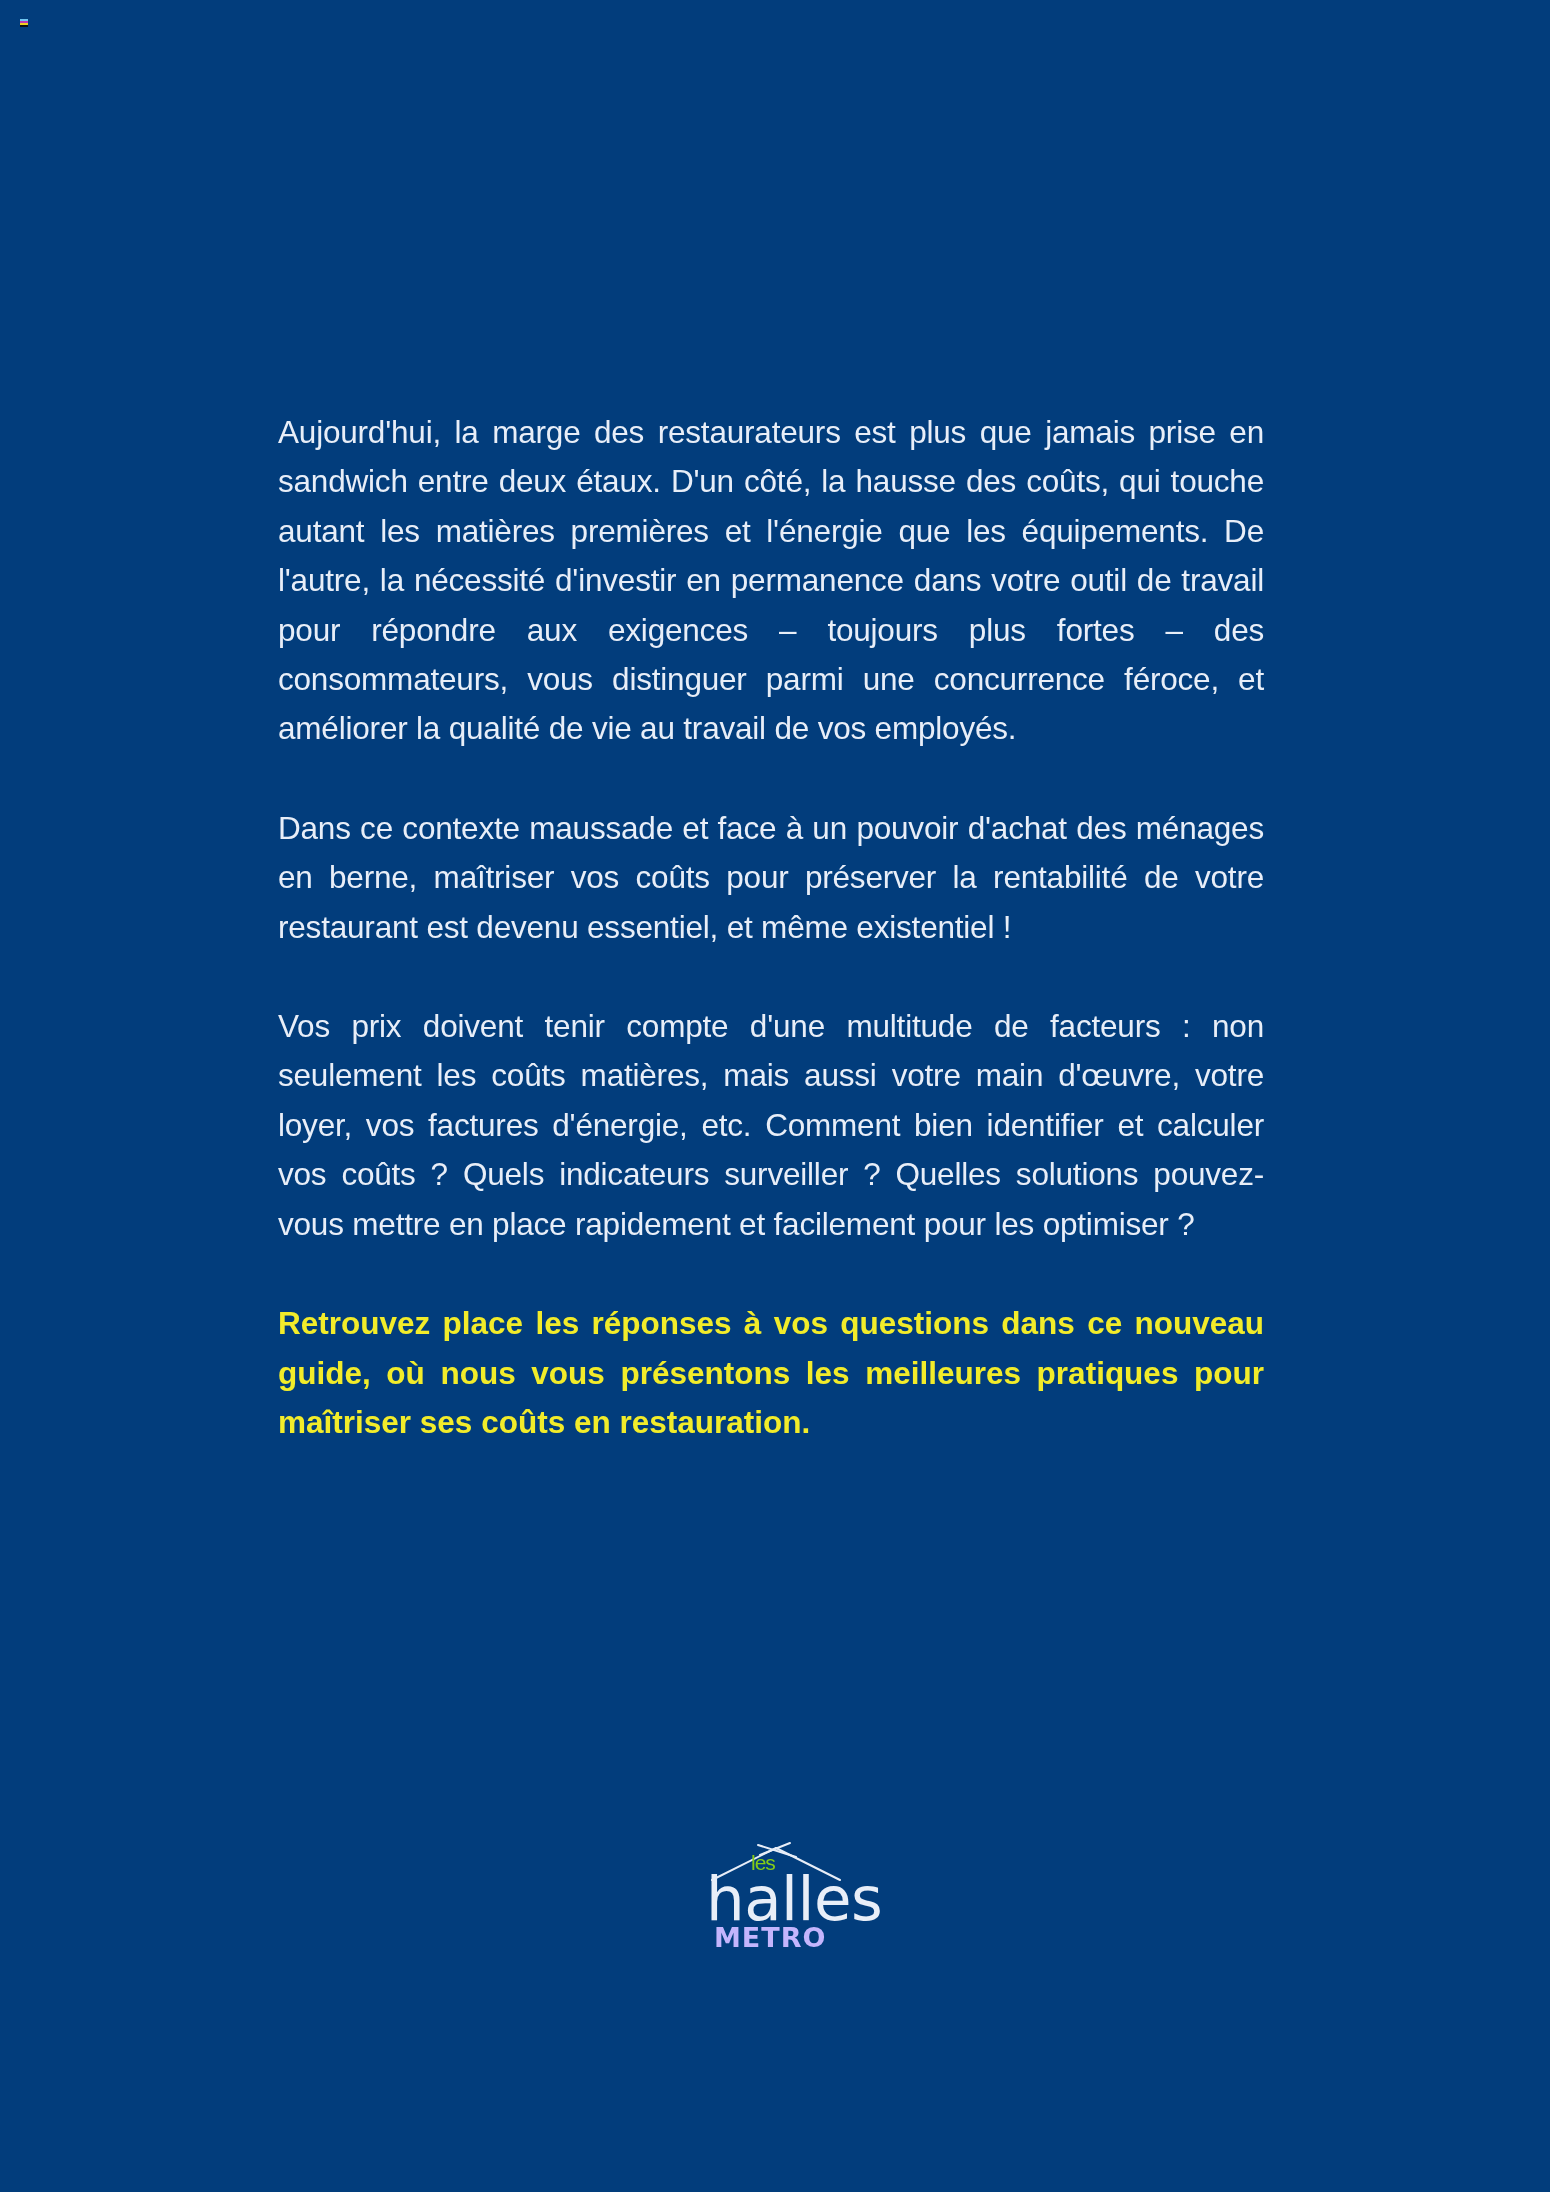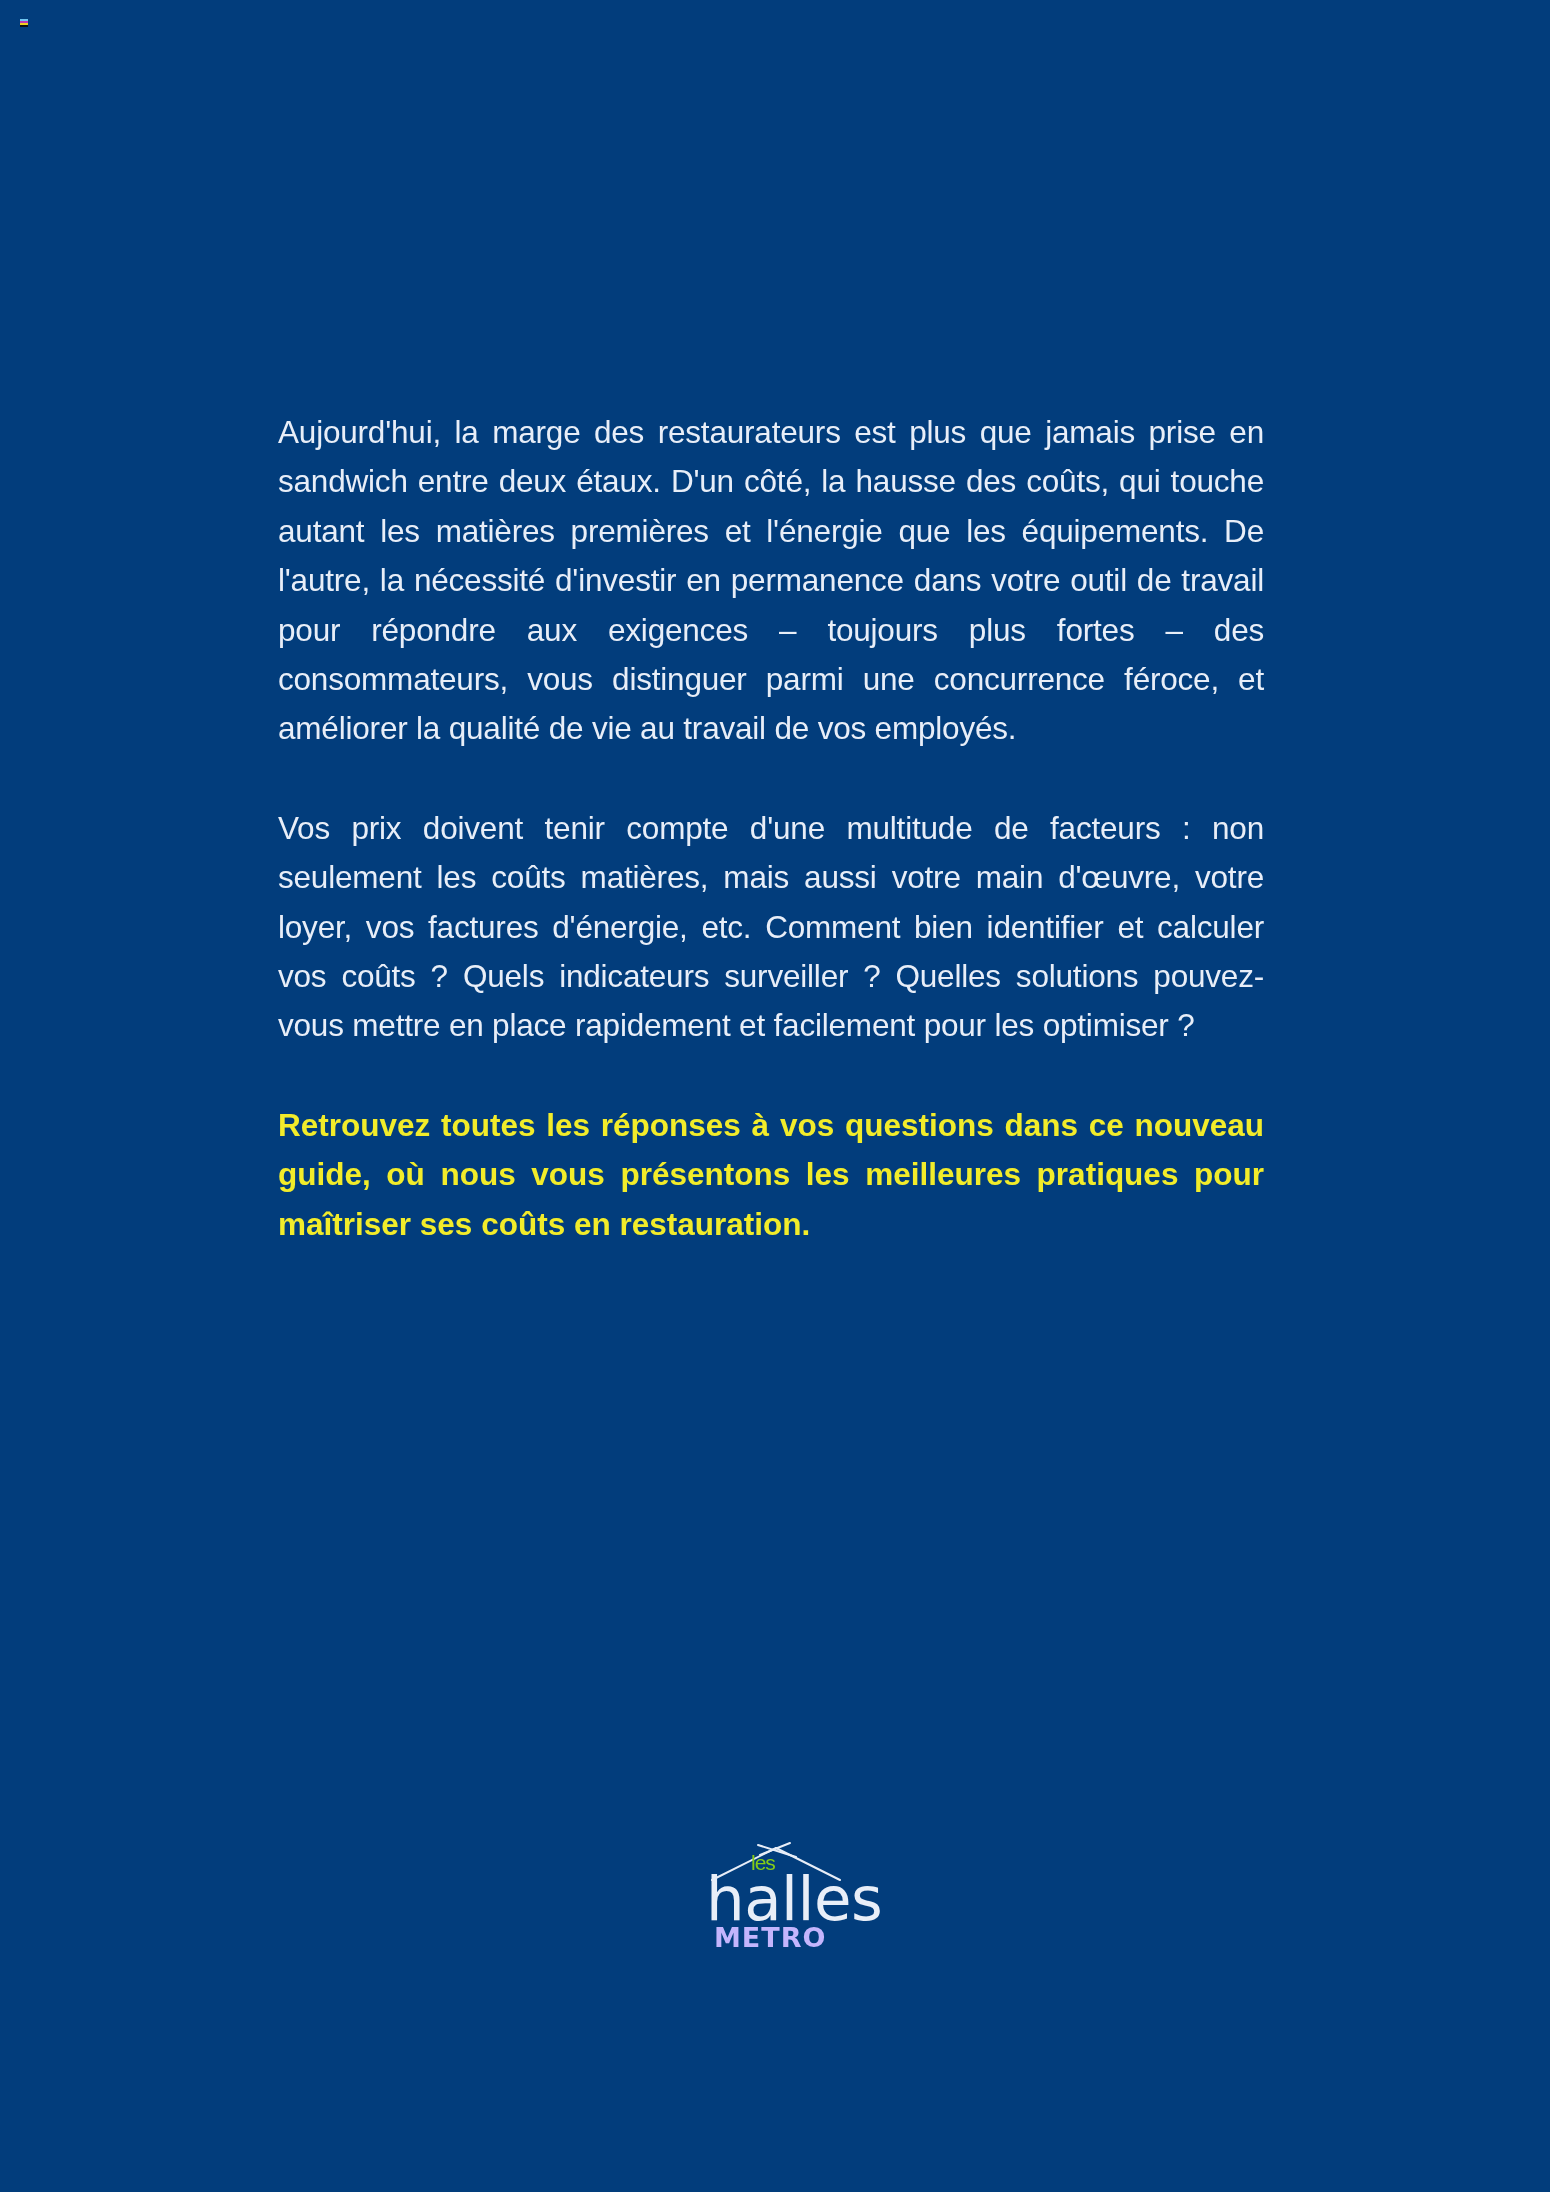--- a/index.html
+++ b/index.html
@@ -96,22 +96,23 @@
 
 <div class="corner-mark">
   <span style="background:#6ec6f0"></span>
   <span style="background:#c03ab0"></span>
   <span style="background:#f0d020"></span>
   <span style="background:#101010"></span>
 </div>
 
 <main class="content">
   <p class="para">Aujourd'hui, la marge des restaurateurs est plus que jamais prise en sandwich entre deux étaux. D'un côté, la hausse des coûts, qui touche autant les matières premières et l'énergie que les équipements. De l'autre, la nécessité d'investir en permanence dans votre outil de travail pour répondre aux exigences – toujours plus fortes – des consommateurs, vous distinguer parmi une concurrence féroce, et améliorer la qualité de vie au travail de vos employés.</p>
+  <p class="para">Dans ce contexte maussade et face à un pouvoir d'achat des ménages en berne, maîtriser vos coûts pour préserver la rentabilité de votre restaurant est devenu essentiel, et même existentiel !</p>
   <p class="para">Vos prix doivent tenir compte d'une multitude de facteurs : non seulement les coûts matières, mais aussi votre main d'œuvre, votre loyer, vos factures d'énergie, etc. Comment bien identifier et calculer vos coûts ? Quels indicateurs surveiller ? Quelles solutions pouvez-vous mettre en place rapidement et facilement pour les optimiser ?</p>
-  <p class="para highlight">Retrouvez toutes les réponses à vos questions dans ce nouveau guide, où nous vous présentons les meilleures pratiques pour maîtriser ses coûts en restauration.</p>
+  <p class="para highlight">Retrouvez place les réponses à vos questions dans ce nouveau guide, où nous vous présentons les meilleures pratiques pour maîtriser ses coûts en restauration.</p>
 </main>
 
 <div class="logo">
   <svg width="150" height="50" viewBox="0 0 150 50">
     <g stroke="#e8eef8" stroke-width="2" fill="none" stroke-linecap="round">
       <line x1="12" y1="42" x2="76" y2="10"></line>
       <line x1="76" y1="10" x2="140" y2="42"></line>
       <line x1="58" y1="7" x2="96" y2="19"></line>
       <line x1="60" y1="17" x2="90" y2="5"></line>
     </g>

